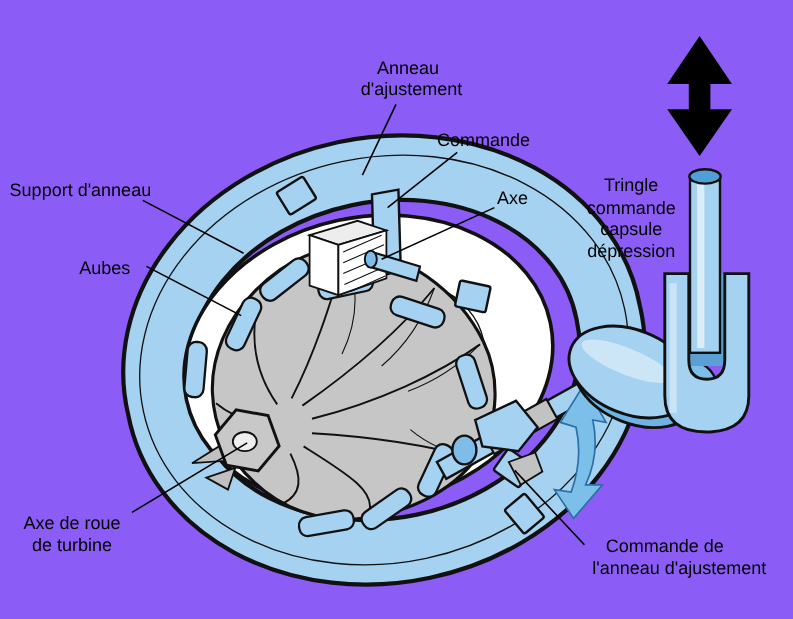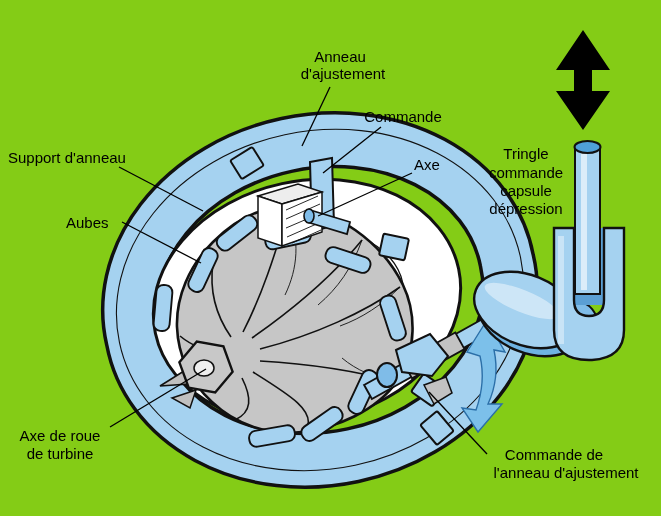--- a/index.html
+++ b/index.html
@@ -1,17 +1,17 @@
 <!DOCTYPE html>
 <html><head>
 <meta charset="utf-8">
 <style>
   html,body{margin:0;padding:0;background:#fff;}
   .stage{
-    position:relative;width:661px;height:516px;background:#84cc16;
+    position:relative;width:661px;height:516px;background:#8b5cf6;
     font-family:"Liberation Sans", sans-serif;overflow:hidden;
   }
   svg{display:block;}
   text{fill:#000;font-family:"Liberation Sans", sans-serif;font-size:15px;}
   .leader{stroke:#000;stroke-width:1.3;fill:none;}
   .outline{stroke:#111;fill:none;}
 </style>
 </head>
 <body>
 

